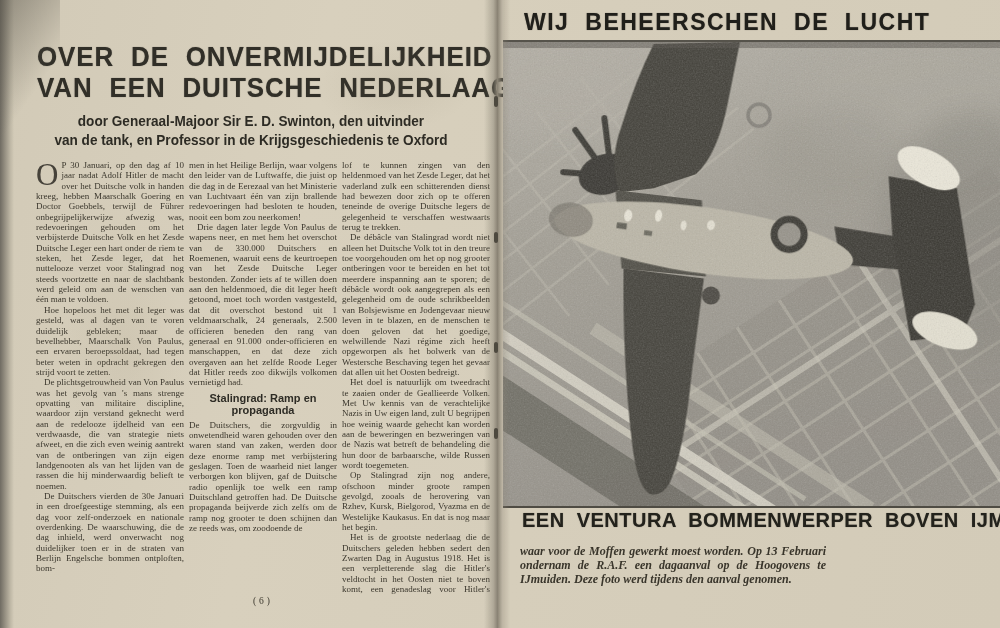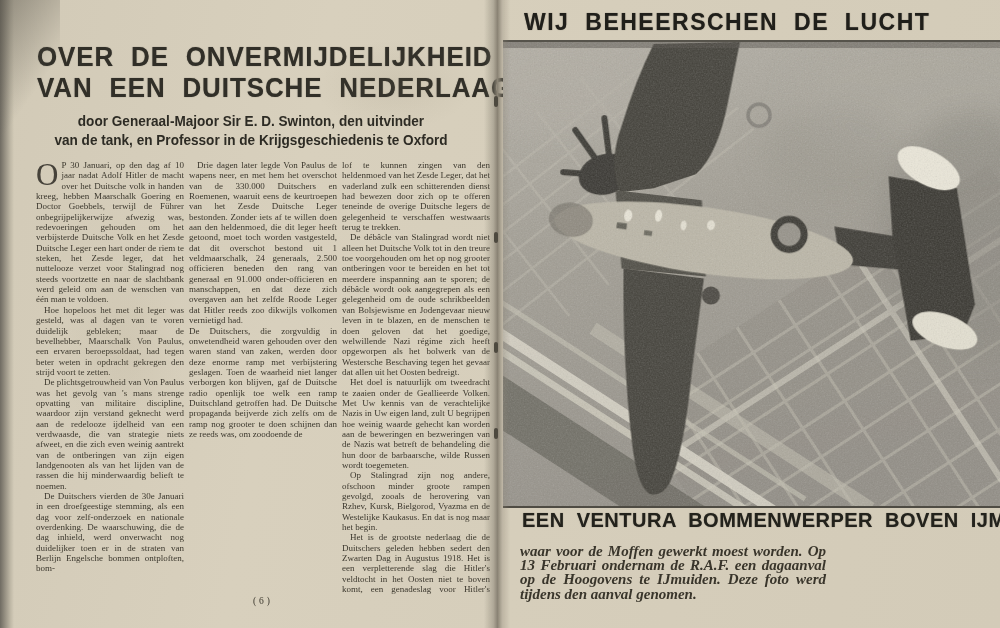--- a/index.html
+++ b/index.html
@@ -49,21 +49,21 @@
     letter-spacing:1.5px;word-spacing:8px;color:#201f1a;white-space:nowrap;
     text-shadow:0 0 1px rgba(32,31,26,.55);}
   .photo{position:absolute;left:-5px;top:40px;width:497px;height:464px;
     border-top:2px solid #56534b;border-bottom:2px solid #4e4b43;background:#a19d93;}
   .photo svg{display:block;width:100%;height:100%;}
   .rp-head2{position:absolute;left:14px;top:509px;
     font-family:"Liberation Sans", sans-serif;font-weight:bold;font-size:20px;
     letter-spacing:.5px;word-spacing:6px;color:#23221c;white-space:nowrap;
     text-shadow:0 0 1px rgba(35,34,28,.5);}
   .caption{position:absolute;left:12px;top:544px;width:306px;
-    font-style:italic;font-weight:bold;font-size:15px;line-height:14.2px;
+    font-style:italic;font-weight:bold;font-size:12px;line-height:14.2px;
     text-align:justify;color:#39352b;}
 </style>
 </head>
 <body>
 
 <div class="sheet">
 
   <div class="page-left">
     <div class="lp-title">
       <div class="t1">OVER DE ONVERMIJDELIJKHEID</div>
@@ -75,21 +75,24 @@
     </div>
 
     <div class="cols">
       <div class="col">
         <p class="noindent"><span class="dropcap">O</span><span>P 30 Januari, op den dag af 10 jaar nadat Adolf Hitler de macht over het Duitsche volk in handen kreeg, hebben Maarschalk Goering en Doctor Goebbels, terwijl de Führer onbegrijpelijkerwijze afwezig was, redevoeringen gehouden om het verbijsterde Duitsche Volk en het Zesde Duitsche Leger een hart onder de riem te steken, het Zesde leger, dat het nuttelooze verzet voor Stalingrad nog steeds voortzette en naar de slachtbank werd geleid om aan de wenschen van één man te voldoen.</span></p>
         <p>Hoe hopeloos het met dit leger was gesteld, was al dagen van te voren duidelijk gebleken; maar de bevelhebber, Maarschalk Von Paulus, een ervaren beroepssoldaat, had tegen beter weten in opdracht gekregen den strijd voort te zetten.</p>
         <p>De plichtsgetrouwheid van Von Paulus was het gevolg van 's mans strenge opvatting van militaire discipline, waardoor zijn verstand geknecht werd aan de redelooze ijdelheid van een verdwaasde, die van strategie niets afweet, en die zich even weinig aantrekt van de ontberingen van zijn eigen landgenooten als van het lijden van de rassen die hij minderwaardig belieft te noemen.</p>
         <p>De Duitschers vierden de 30e Januari in een droefgeestige stemming, als een dag voor zelf-onderzoek en nationale overdenking. De waarschuwing, die de dag inhield, werd onverwacht nog duidelijker toen er in de straten van Berlijn Engelsche bommen ontploften, bom-</p>
       </div>
       <div class="col">
+        <p class="noindent">men in het Heilige Berlijn, waar volgens den leider van de Luftwaffe, die juist op die dag in de Eerezaal van het Ministerie van Luchtvaart één van zijn brallende redevoeringen had besloten te houden, nooit een bom zou neerkomen!</p>
         <p>Drie dagen later legde Von Paulus de wapens neer, en met hem het overschot van de 330.000 Duitschers en Roemenen, waaruit eens de keurtroepen van het Zesde Duitsche Leger bestonden. Zonder iets af te willen doen aan den heldenmoed, die dit leger heeft getoond, moet toch worden vastgesteld, dat dit overschot bestond uit 1 veldmaarschalk, 24 generaals, 2.500 officieren beneden den rang van generaal en 91.000 onder-officieren en manschappen, en dat deze zich overgaven aan het zelfde Roode Leger dat Hitler reeds zoo dikwijls volkomen vernietigd had.</p>
+        <h3 class="subhead">Stalingrad: Ramp en
+propaganda</h3>
         <p class="noindent">De Duitschers, die zorgvuldig in onwetendheid waren gehouden over den waren stand van zaken, werden door deze enorme ramp met verbijstering geslagen. Toen de waarheid niet langer verborgen kon blijven, gaf de Duitsche radio openlijk toe welk een ramp Duitschland getroffen had. De Duitsche propaganda beijverde zich zelfs om de ramp nog grooter te doen schijnen dan ze reeds was, om zoodoende de</p>
       </div>
       <div class="col">
         <p class="noindent">lof te kunnen zingen van den heldenmoed van het Zesde Leger, dat het vaderland zulk een schitterenden dienst had bewezen door zich op te offeren teneinde de overige Duitsche legers de gelegenheid te verschaffen westwaarts terug te trekken.</p>
         <p>De débâcle van Stalingrad wordt niet alleen het Duitsche Volk tot in den treure toe voorgehouden om het op nog grooter ontberingen voor te bereiden en het tot meerdere inspanning aan te sporen; de débâcle wordt ook aangegrepen als een gelegenheid om de oude schrikbeelden van Bolsjewisme en Jodengevaar nieuw leven in te blazen, en de menschen te doen geloven dat het goedige, welwillende Nazi régime zich heeft opgeworpen als het bolwerk van de Westersche Beschaving tegen het gevaar dat allen uit het Oosten bedreigt.</p>
         <p>Het doel is natuurlijk om tweedracht te zaaien onder de Geallieerde Volken. Met Uw kennis van de verachtelijke Nazis in Uw eigen land, zult U begrijpen hoe weinig waarde gehecht kan worden aan de beweringen en bezweringen van de Nazis wat betreft de behandeling die hun door de barbaarsche, wilde Russen wordt toegemeten.</p>
         <p>Op Stalingrad zijn nog andere, ofschoon minder groote rampen gevolgd, zooals de herovering van Rzhev, Kursk, Bielgorod, Vyazma en de Westelijke Kaukasus. En dat is nog maar het begin.</p>
         <p>Het is de grootste nederlaag die de Duitschers geleden hebben sedert den Zwarten Dag in Augustus 1918. Het is een verpletterende slag die Hitler's veldtocht in het Oosten niet te boven komt, een genadeslag voor Hitler's Nieuwe Orde in Europa.</p>
       </div>
     </div>

